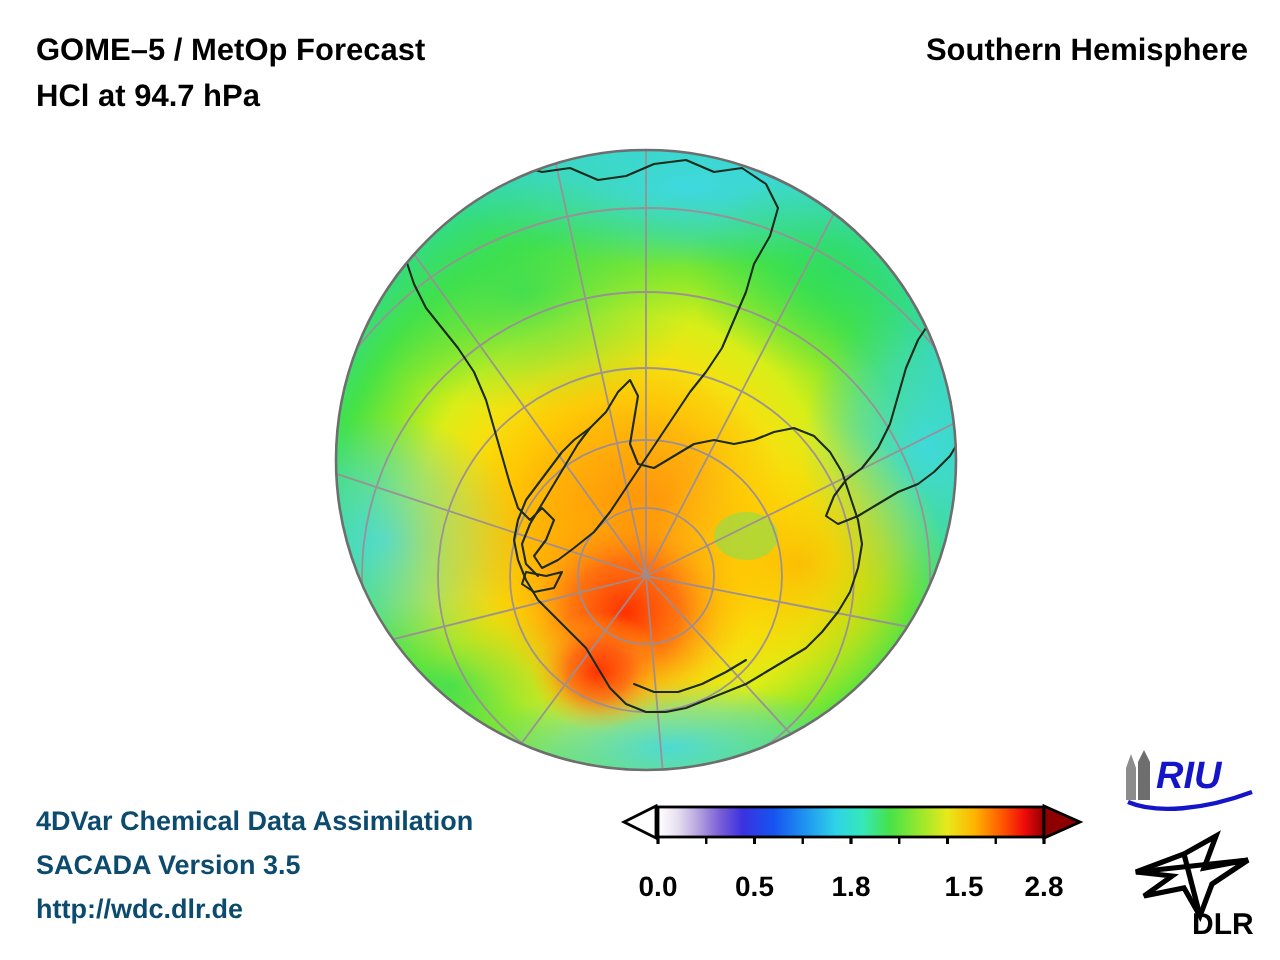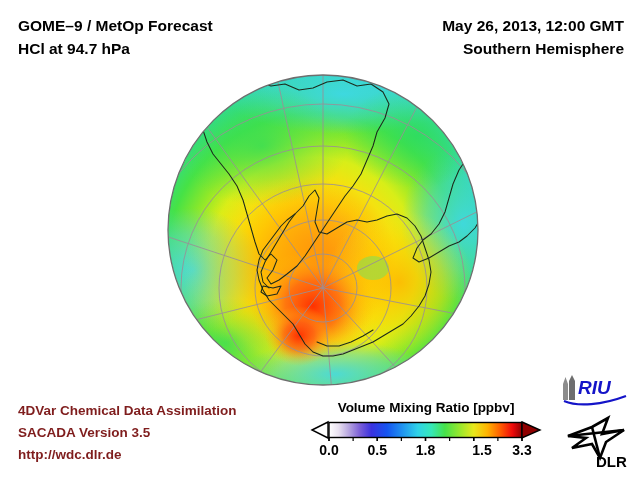--- a/index.html
+++ b/index.html
@@ -49,21 +49,21 @@
 
   
   .footer-left {
     position: absolute;
     left: 18px;
     top: 400px;
   }
   .footer-line {
     font-size: 13.5px;
     font-weight: bold;
-    color: #7f1d1d;
+    color: #0c4a6e;
     line-height: 22px;
     white-space: nowrap;
   }
 
   
   #cbar-block {
     position: absolute;
     left: 310px;
     top: 400px;
     width: 232px;
@@ -74,21 +74,21 @@
     color: #000000;
     text-align: center;
     white-space: nowrap;
     margin-bottom: 4px;
   }
   #cbar-row { position: relative; height: 22px; }
   #cbar-svg { display: block; }
   #cbar-ticklabels {
     position: relative;
     height: 20px;
-    margin-top: 1px;
+    margin-top: 13px;
   }
   .cbar-tlabel {
     position: absolute;
     top: 0;
     font-size: 14px;
     font-weight: bold;
     color: #000000;
     transform: translateX(-50%);
     white-space: nowrap;
   }
@@ -104,26 +104,25 @@
     left: 562px;
     top: 414px;
   }
 </style>
 </head>
 <body>
 
 <div id="page">
 
   <div class="hdr-left">
-    <div class="hdr-line">GOME–9 / MetOp Forecast</div>
+    <div class="hdr-line">GOME–5 / MetOp Forecast</div>
     <div class="hdr-line">HCl at 94.7 hPa</div>
   </div>
 
   <div class="hdr-right">
-    <div class="hdr-line">May 26, 2013, 12:00 GMT</div>
     <div class="hdr-line">Southern Hemisphere</div>
   </div>
 
   <div id="globe-wrap">
     <svg id="globe-svg" width="312" height="312" viewBox="0 0 312 312">
       <defs>
         <clipPath id="globeClip">
           <circle cx="156" cy="156" r="155"></circle>
         </clipPath>
 
@@ -258,21 +257,20 @@
     </svg>
   </div>
 
   <div class="footer-left">
     <div class="footer-line">4DVar Chemical Data Assimilation</div>
     <div class="footer-line">SACADA Version 3.5</div>
     <div class="footer-line">http://wdc.dlr.de</div>
   </div>
 
   <div id="cbar-block">
-    <div id="cbar-title">Volume Mixing Ratio [ppbv]</div>
     <div id="cbar-row">
       <svg id="cbar-svg" width="232" height="22" viewBox="0 0 232 22">
         <defs>
           <linearGradient id="cbarGrad" x1="0" y1="0" x2="1" y2="0">
               <stop offset="0%" stop-color="#ffffff"></stop>
               <stop offset="5%" stop-color="#e8e0f0"></stop>
               <stop offset="10%" stop-color="#b9a8e0"></stop>
               <stop offset="16%" stop-color="#7b5fd8"></stop>
               <stop offset="22%" stop-color="#3a32e0"></stop>
               <stop offset="30%" stop-color="#1554f0"></stop>
@@ -310,21 +308,21 @@
             <line x1="163.75" y1="18.5" x2="163.75" y2="22" stroke-width="1.5"></line>
             <line x1="212" y1="18.5" x2="212" y2="22" stroke-width="1.5"></line>
           </g>
       </svg>
     </div>
     <div id="cbar-ticklabels">
         <div class="cbar-tlabel" style="left: 19px;">0.0</div>
         <div class="cbar-tlabel" style="left: 67.25px;">0.5</div>
         <div class="cbar-tlabel" style="left: 115.5px;">1.8</div>
         <div class="cbar-tlabel" style="left: 172px;">1.5</div>
-        <div class="cbar-tlabel" style="left: 212px;">3.3</div>
+        <div class="cbar-tlabel" style="left: 212px;">2.8</div>
       </div>
   </div>
 
   <div id="dlr-logo">
     <svg width="70" height="56" viewBox="0 0 70 56">
       <g fill="none" stroke="#000000" stroke-width="2.6" stroke-linejoin="miter">
         <path d="M6,22 L30,13 L46,4 L40,20 L62,16 L44,28 L38,44 L30,30 L10,34 L24,24 Z"></path>
         <path d="M30,13 L38,44"></path>
         <path d="M6,22 L62,16"></path>
       </g>

